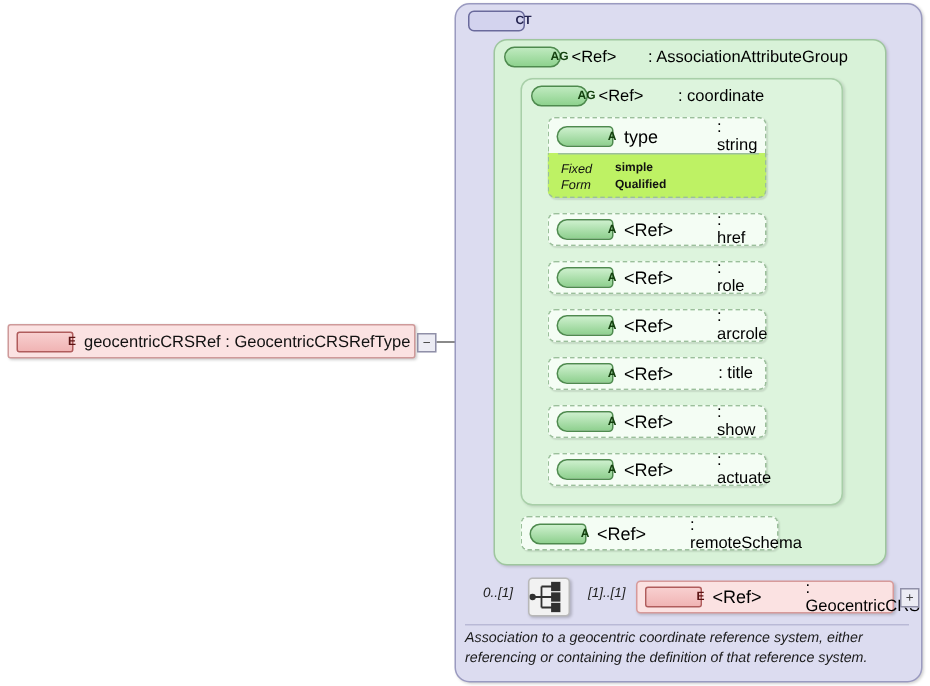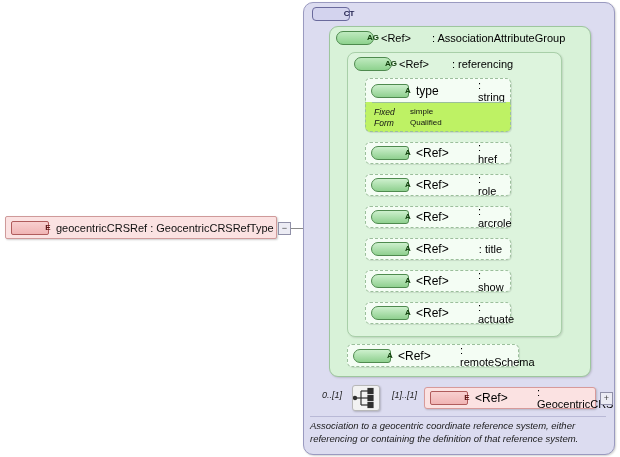--- a/index.html
+++ b/index.html
@@ -108,21 +108,21 @@
     border-radius:0 0 5px 5px;
     box-shadow:1px 1px 1px rgba(0,0,0,.10);
   }
   .facet-line{
     position:absolute;left:6px;top:0px;width:134px;height:1px;background:#9bbf9b;
   }
   .facet-row{
     position:absolute;display:flex;gap:10px;font-size:8.5px;line-height:1;
   }
   .facet-key{font-style:italic;width:26px;display:inline-block;color:#111;}
-  .facet-val{font-weight:normal;color:#111;font-size:8px;}
+  .facet-val{font-weight:bold;color:#111;font-size:8px;}
 
   
   .remote-box{left:347px;top:344px;width:172px;height:23px;}
 
   
   .seq-icon{
     left:352px;top:385px;width:28px;height:26px;
     background:#f2f2f2;border:1px solid #b8b8b8;border-radius:3px;
     box-shadow:1px 1px 2px rgba(0,0,0,.2);
   }
@@ -220,21 +220,21 @@
   <div class="ag-head" style="left:336px;top:31px;">
     <span class="badge badge-ag">AG</span>
     <span>&lt;Ref&gt;</span>
     <span style="margin-left:14px;">: AssociationAttributeGroup</span>
   </div>
 
   <div class="abs ag2-panel"></div>
   <div class="ag-head" style="left:354px;top:57px;">
     <span class="badge badge-ag">AG</span>
     <span>&lt;Ref&gt;</span>
-    <span style="margin-left:16px;">: referencing</span>
+    <span style="margin-left:16px;">: coordinate</span>
   </div>
 
   <div class="abs attr-row type-box" style="border-bottom:none;border-radius:5px 5px 0 0;">
     <div class="row-inner">
       <span class="badge badge-a">A</span>
       <span class="attr-name nm">type</span>
       <span class="attr-type">: string</span>
     </div>
   </div>
   <div class="abs facet-box">

